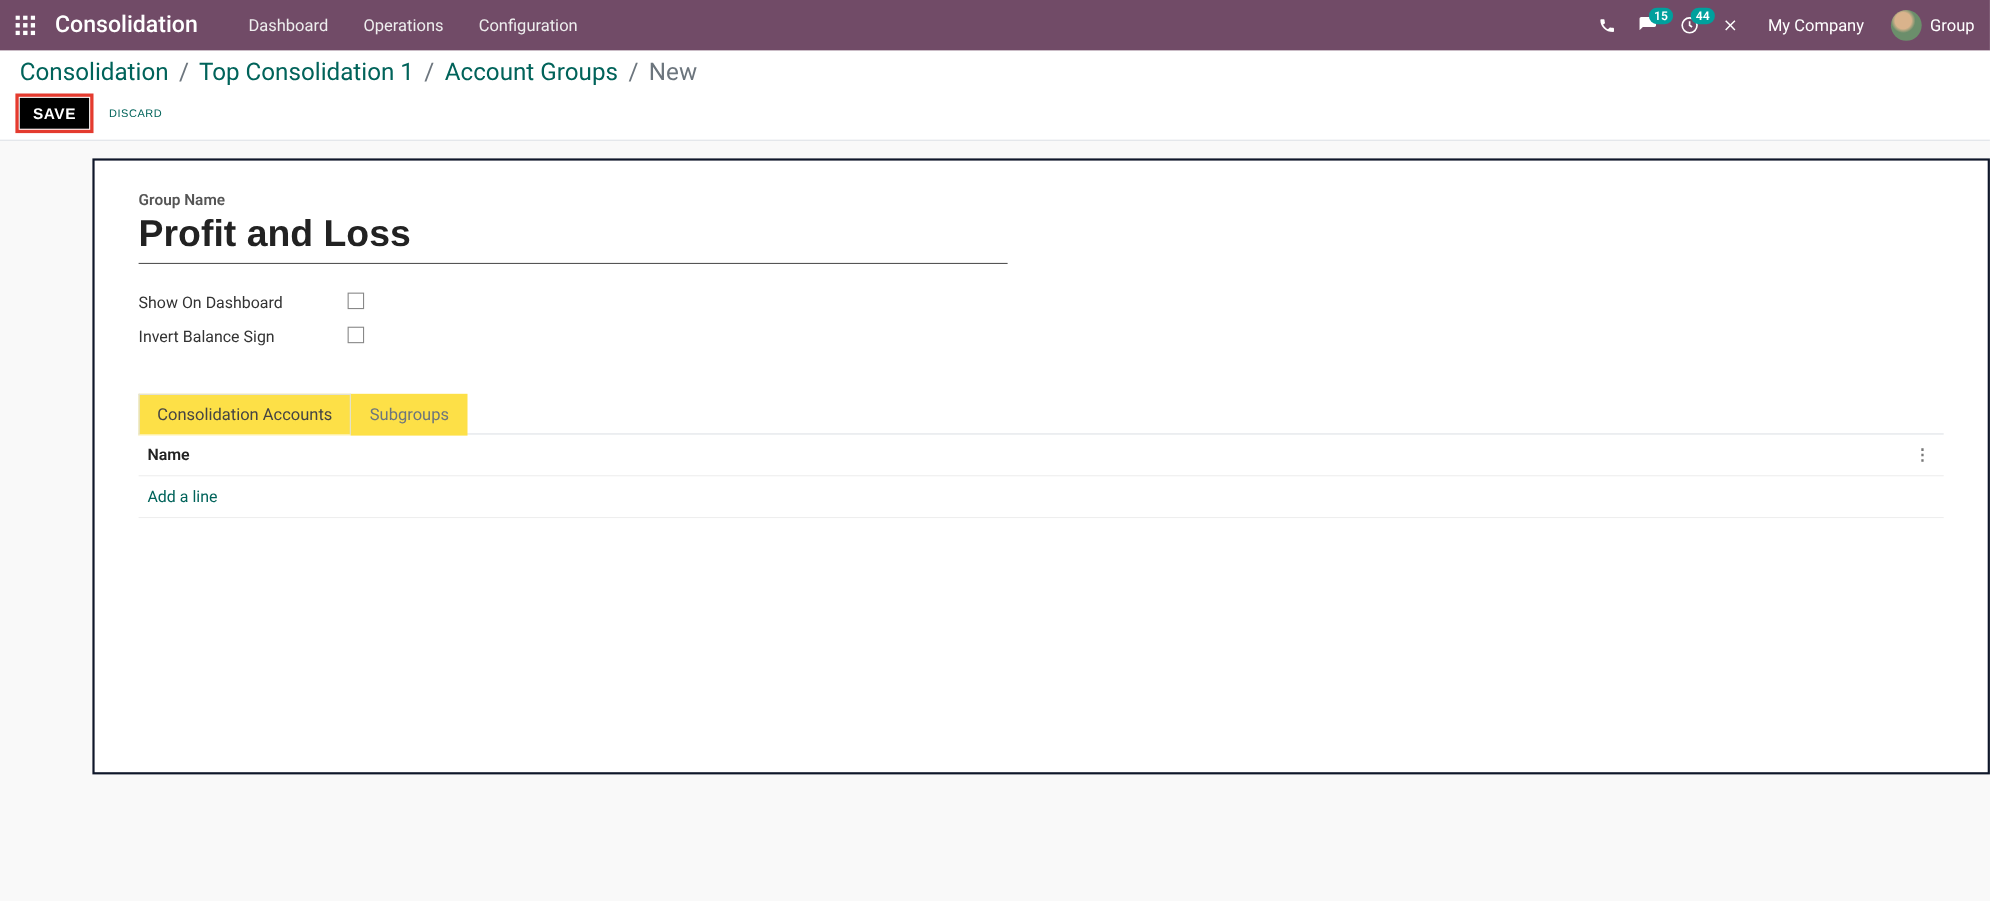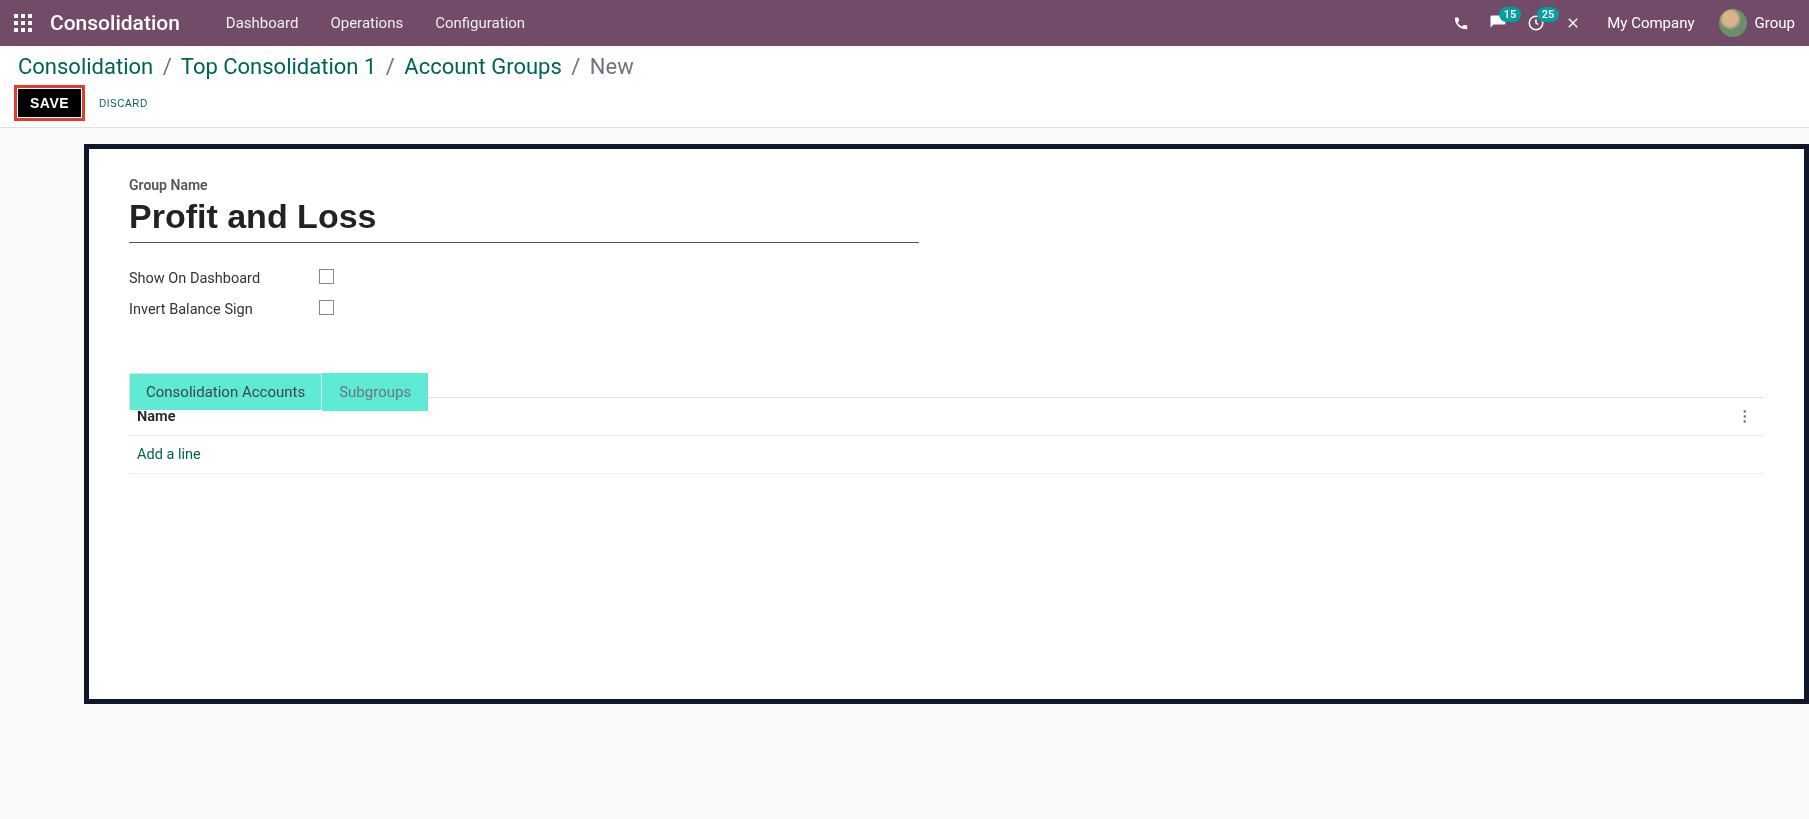--- a/index.html
+++ b/index.html
@@ -113,21 +113,21 @@
     cursor: pointer;
     padding: 6px 4px;
   }
 
   
   .sheet-wrapper {
     padding: 16px 0 0 84px;
   }
   .sheet {
     background: #fff;
-    border: 5px solid #0f172a;
+    border: 2px solid #0f172a;
     padding: 28px 40px 36px 40px;
     min-height: 560px;
     max-width: none;
   }
 
   .field-label {
     font-size: 14px;
     color: #555;
     font-weight: 600;
     margin-bottom: 4px;
@@ -196,22 +196,22 @@
     margin-top: 28px;
   }
   .tab {
     padding: 9px 16px;
     font-size: 15px;
     color: #6c757d;
     border: 1px solid transparent;
     border-bottom: none;
     cursor: pointer;
     position: relative;
-    top: 14px;
-    background: #5eead4;
+    top: 2px;
+    background: #fde047;
   }
   .tab.active {
     color: #444;
     border-color: #dee2e6;
     border-bottom: 1px solid #fff;
   }
 
   .table-header {
     display: flex;
     align-items: center;
@@ -265,21 +265,21 @@
         <path d="M20 2H4c-1.1 0-2 .9-2 2v14l4-4h14c1.1 0 2-.9 2-2V4c0-1.1-.9-2-2-2z"></path>
       </svg>
     <span class="badge">15</span>
   </span>
 
   <span class="right-item">
     <svg width="18" height="18" viewBox="0 0 24 24" fill="none" stroke="#fff" stroke-width="2">
         <circle cx="12" cy="12" r="9"></circle>
         <path d="M12 7v5l3 2"></path>
       </svg>
-    <span class="badge">25</span>
+    <span class="badge">44</span>
   </span>
 
   <span class="right-item">
     <svg width="16" height="16" viewBox="0 0 24 24" fill="#fff">
         <path d="M19 6.4 17.6 5 12 10.6 6.4 5 5 6.4 10.6 12 5 17.6 6.4 19 12 13.4 17.6 19 19 17.6 13.4 12z"></path>
       </svg>
   </span>
 
   <span class="company">My Company</span>
 

